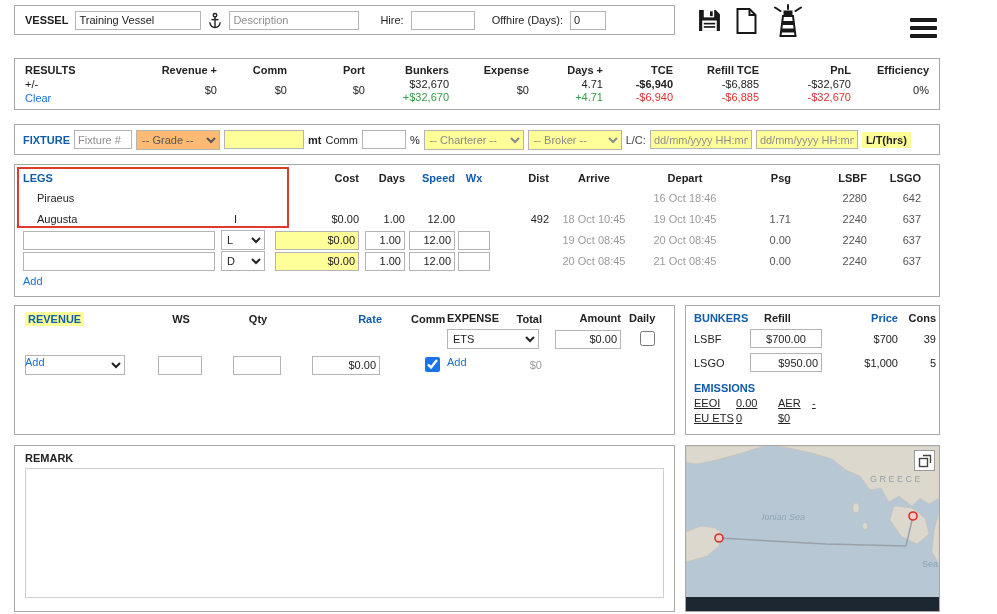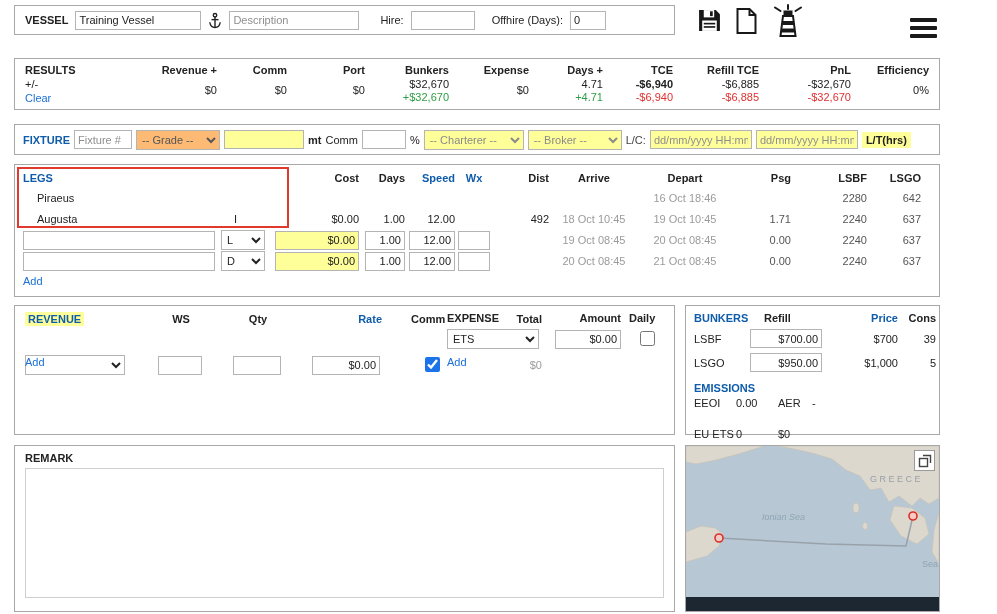--- a/index.html
+++ b/index.html
@@ -25,21 +25,21 @@
   .rescol { display:flex; flex-direction:column; justify-content:space-between; height:100%; }
   .rescol > div { line-height:13px; }
   .legs-grid { display:grid; grid-template-columns:198px 50px 88px 46px 50px 38px 56px 90px 92px 60px 76px 60px;
                align-items:center; }
   .legs-grid > div { height:21px; line-height:21px; white-space:nowrap; }
   .legs-grid > div.hdr { height:20px; line-height:20px; font-weight:700; }
   .bars div { width:27px; height:4px; background:#1a1a1a; border-radius:1px; margin:4px 0; }
   .grid6 { display:grid; grid-template-columns:104px 46px 50px 70px 42px 60px; column-gap:6px; row-gap:5px; align-items:center;gap:29px; }
   .grid3 { display:grid; grid-template-columns:96px 70px 36px; column-gap:8px; row-gap:5px; align-items:center; }
   .bungrid { display:grid; grid-template-columns:52px 76px 68px 34px; column-gap:4px; row-gap:5px; align-items:center; }
-  .emigrid { display:grid; grid-template-columns:42px 42px 34px 26px; row-gap:19px; align-items:center; }
+  .emigrid { display:grid; grid-template-columns:42px 42px 34px 26px; row-gap:3px; align-items:center;text-decoration:underline; }
   .annot { position:absolute; border:2px solid #e0392e; z-index:6; pointer-events:none; }
   .expand-btn { position:absolute; top:4px; right:4px; width:21px; height:21px; background:#fff;
                 border:1px solid #9a9a9a; display:flex; align-items:center; justify-content:center; z-index:3; }
 </style>
 </head>
 <body>
 
 <div class="page">
 
   <div class="panel" style="left:14px; top:5px; width:661px; height:30px;">
@@ -294,21 +294,21 @@
   </div>
 
   <div class="panel" style="left:685px; top:305px; width:255px; height:130px; padding:6px 8px;">
     <div class="bungrid">
       <div class="title-blue" style="white-space:nowrap;">BUNKERS</div>
       <div class="b" style="padding-left:14px;">Refill</div>
       <div class="title-blue r">Price</div>
       <div class="b r">Cons</div>
 
       <div>LSBF</div>
-      <input class="inp r" style="width: 72px;" value="$700.00">
+      <input class="inp r" style="width: 72px; text-align: center;" value="$700.00">
       <div class="r">$700</div>
       <div class="r">39</div>
 
       <div>LSGO</div>
       <input class="inp r" style="width: 72px;" value="$950.00">
       <div class="r">$1,000</div>
       <div class="r">5</div>
     </div>
 
     <div class="title-blue" style="margin-top:10px;">EMISSIONS</div>

